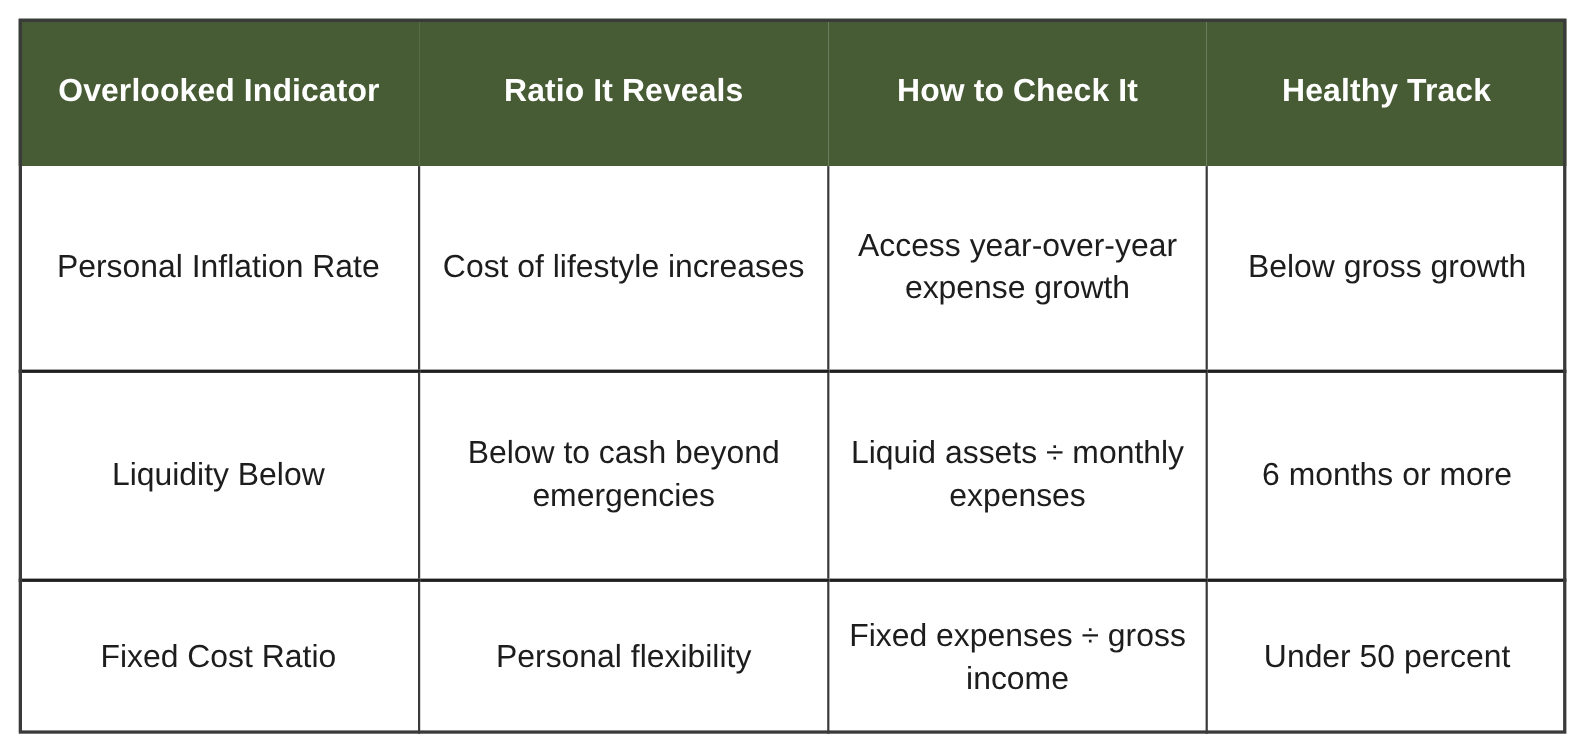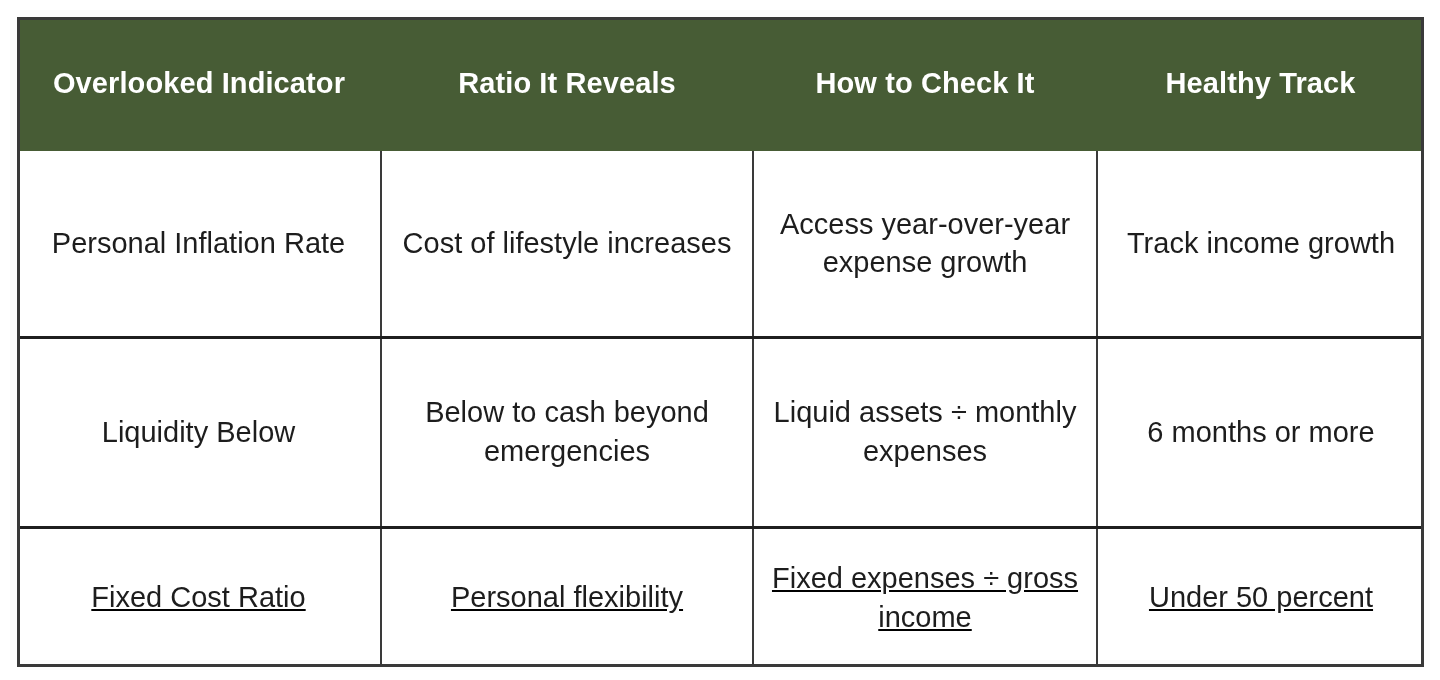--- a/index.html
+++ b/index.html
@@ -90,21 +90,21 @@
 
   
   col.c1 { width: 364px; }
   col.c2 { width: 372px; }
   col.c3 { width: 344px; }
   col.c4 { width: 327px; }
 
   
   tbody tr.r1 { height: 186px; }
   tbody tr.r2 { height: 190px; }
-  tbody tr.r3 { height: 140px; text-decoration: underline; }
+  tbody tr.r3 { height: 140px; }
 </style>
 </head>
 <body>
 
 <div class="page">
   <div class="table-wrap">
 
     <table class="fin-table">
       <colgroup>
         <col class="c1">
@@ -120,21 +120,21 @@
           <th>How to Check It</th>
           <th>Healthy Track</th>
         </tr>
       </thead>
 
       <tbody>
         <tr class="r1">
           <td>Personal Inflation Rate</td>
           <td>Cost of lifestyle increases</td>
           <td>Access year-over-year expense growth</td>
-          <td>Track income growth</td>
+          <td>Below gross growth</td>
         </tr>
         <tr class="r2">
           <td>Liquidity Below</td>
           <td>Below to cash beyond emergencies</td>
           <td>Liquid assets ÷ monthly expenses</td>
           <td>6 months or more</td>
         </tr>
         <tr class="r3">
           <td>Fixed Cost Ratio</td>
           <td>Personal flexibility</td>

